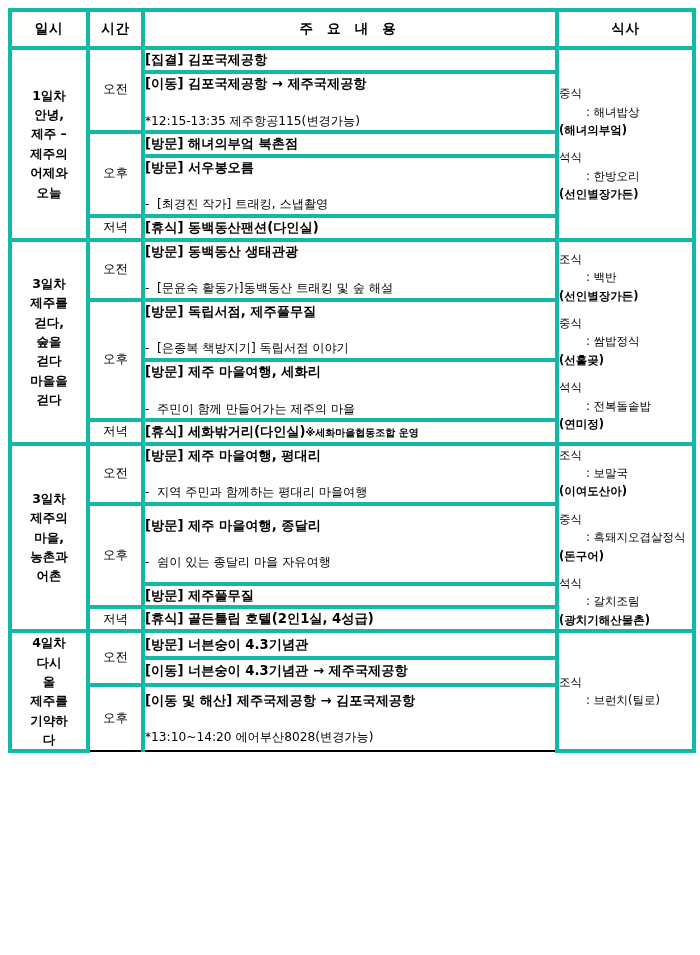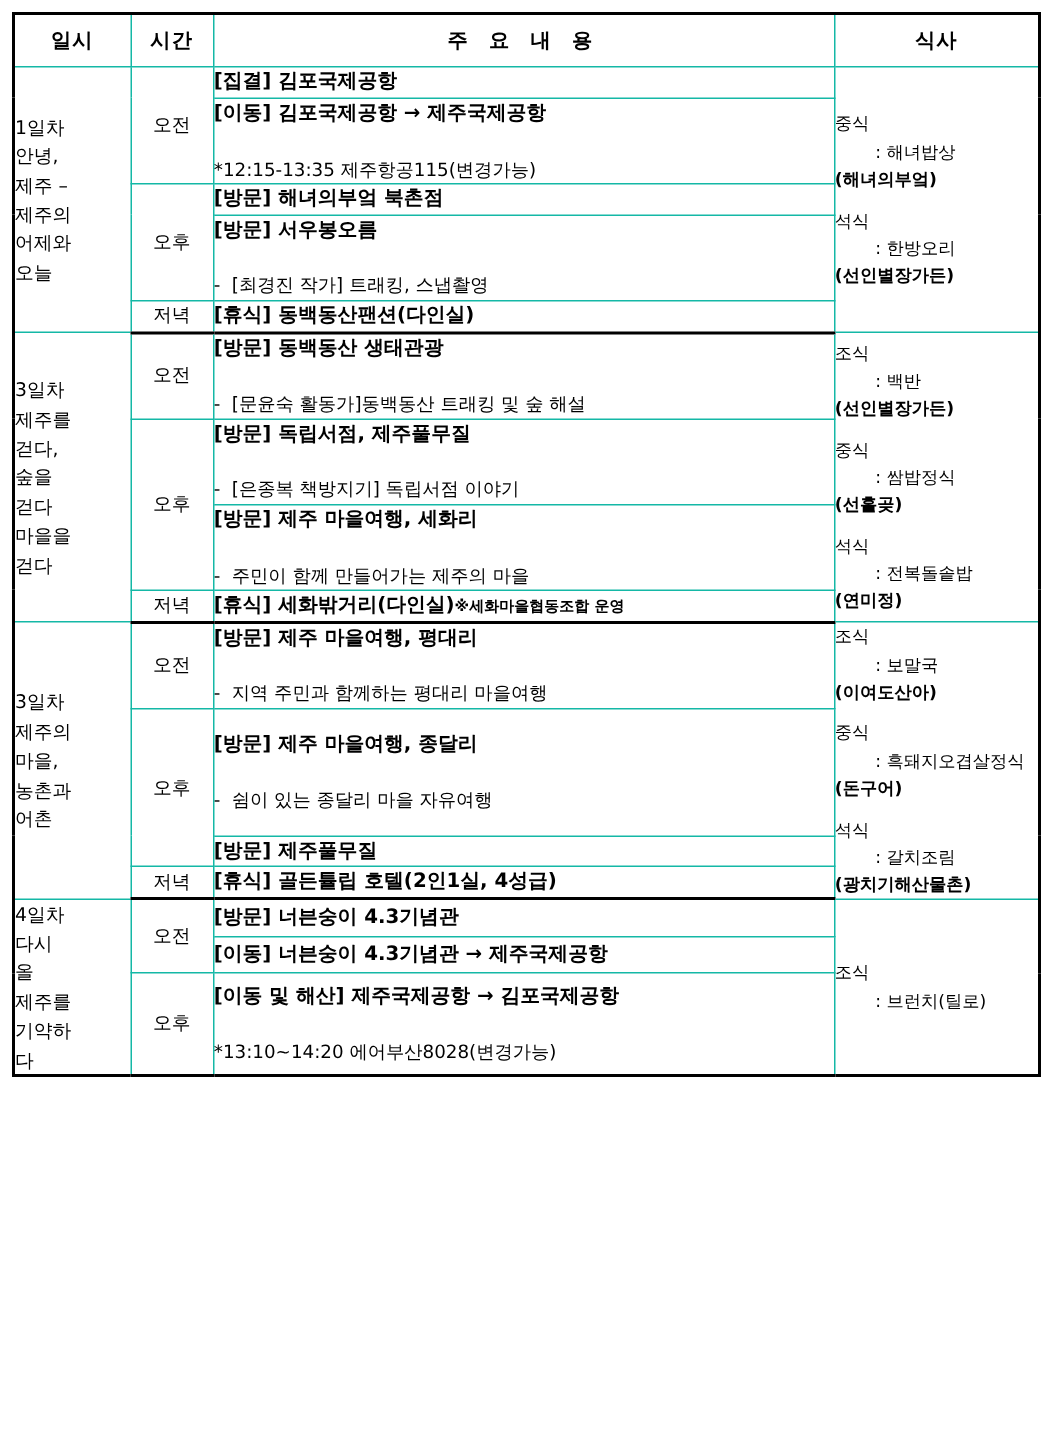--- a/index.html
+++ b/index.html
@@ -22,21 +22,21 @@
     padding: 8px 8px 8px 8px;
   }
   table.itinerary {
     border-collapse: collapse;
     width: 684px;
     table-layout: fixed;
     margin: 0 auto;
   }
   table.itinerary th,
   table.itinerary td {
-    border: 1px solid #14b8a6;
+    border: 4px solid #14b8a6;
     padding: 0;
     vertical-align: middle;
   }
   
   col.c-day   { width: 78px; }
   col.c-time  { width: 55px; }
   col.c-main  { width: 414px; }
   col.c-meal  { width: 137px; }
 
   thead th {
@@ -45,23 +45,24 @@
     font-weight: bold;
     text-align: center;
     letter-spacing: 0.06em;
   }
   thead th.wide-space {
     letter-spacing: 0.35em;
     margin-top: 36px;
   }
 
   td.day {
+    text-align: center;
     font-size: 12.5px;
     line-height: 1.55;
-    font-weight: normal;
+    font-weight: bold;
     padding: 4px 2px;
   }
   td.time {
     text-align: center;
     font-size: 12.5px;
     padding: 4px 2px;
   }
   td.main {
     padding: 7px 8px 7px 10px;
     font-size: 13px;

